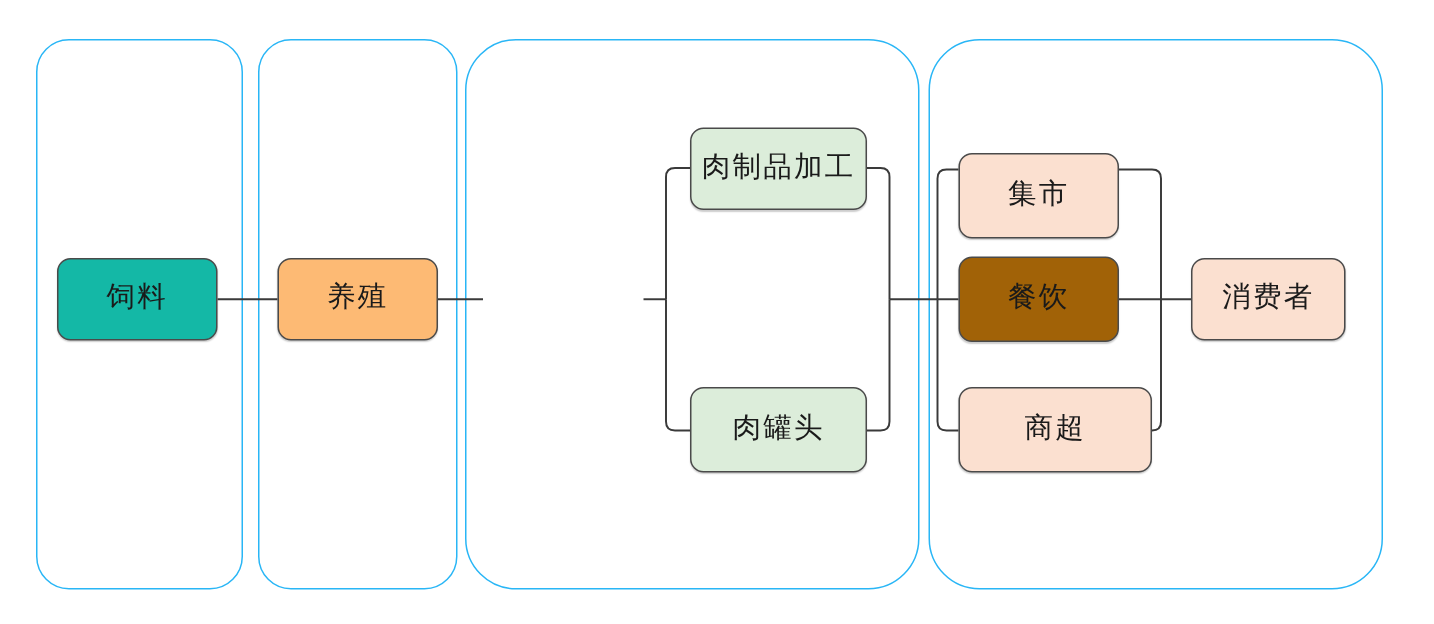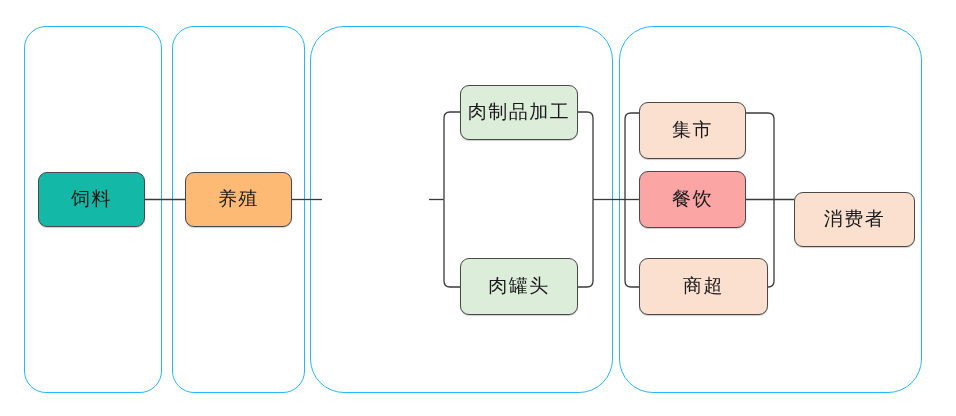--- a/index.html
+++ b/index.html
@@ -74,16 +74,16 @@
     </svg>
 <div class="lane" style="left: 24px; top: 26px; width: 138px; height: 367px; border-radius: 22px; border-color: rgb(41, 182, 246);"></div>
     <div class="lane" style="left: 172px; top: 26px; width: 133px; height: 367px; border-radius: 22px; border-color: rgb(41, 182, 246);"></div>
     <div class="lane" style="left: 310px; top: 26px; width: 303px; height: 367px; border-radius: 34px; border-color: rgb(41, 182, 246);"></div>
     <div class="lane" style="left: 619px; top: 26px; width: 303px; height: 367px; border-radius: 34px; border-color: rgb(41, 182, 246);"></div>
     <div class="node" style="left: 38px; top: 172px; width: 107px; height: 55px; background: #14b8a6; border-color: rgb(74, 74, 74);">饲料</div>
     <div class="node" style="left: 185px; top: 172px; width: 107px; height: 55px; background: #fdba74; border-color: rgb(74, 74, 74);">养殖</div>
     <div class="node" style="left: 460px; top: 85px; width: 118px; height: 55px; background: rgb(220, 237, 218); border-color: rgb(74, 74, 74);">肉制品加工</div>
     <div class="node" style="left: 460px; top: 258px; width: 118px; height: 57px; background: rgb(220, 237, 218); border-color: rgb(74, 74, 74);">肉罐头</div>
     <div class="node" style="left: 639px; top: 102px; width: 107px; height: 57px; background: rgb(251, 224, 208); border-color: rgb(74, 74, 74);">集市</div>
-    <div class="node" style="left: 639px; top: 171px; width: 107px; height: 57px; background: #fca5a5; border-color: rgb(74, 74, 74);">餐饮</div>
+    <div class="node" style="left: 639px; top: 171px; width: 107px; height: 57px; background: #a16207; border-color: rgb(74, 74, 74);">餐饮</div>
     <div class="node" style="left: 639px; top: 258px; width: 129px; height: 57px; background: rgb(251, 224, 208); border-color: rgb(74, 74, 74);">商超</div>
-    <div class="node" style="left: 794px; top: 172px; width: 121px; height: 55px; background: rgb(251, 224, 208); border-color: rgb(74, 74, 74); margin-top: 20px;">消费者</div>
+    <div class="node" style="left: 794px; top: 172px; width: 103px; height: 55px; background: rgb(251, 224, 208); border-color: rgb(74, 74, 74);">消费者</div>
   </div>
 
 </body></html>

